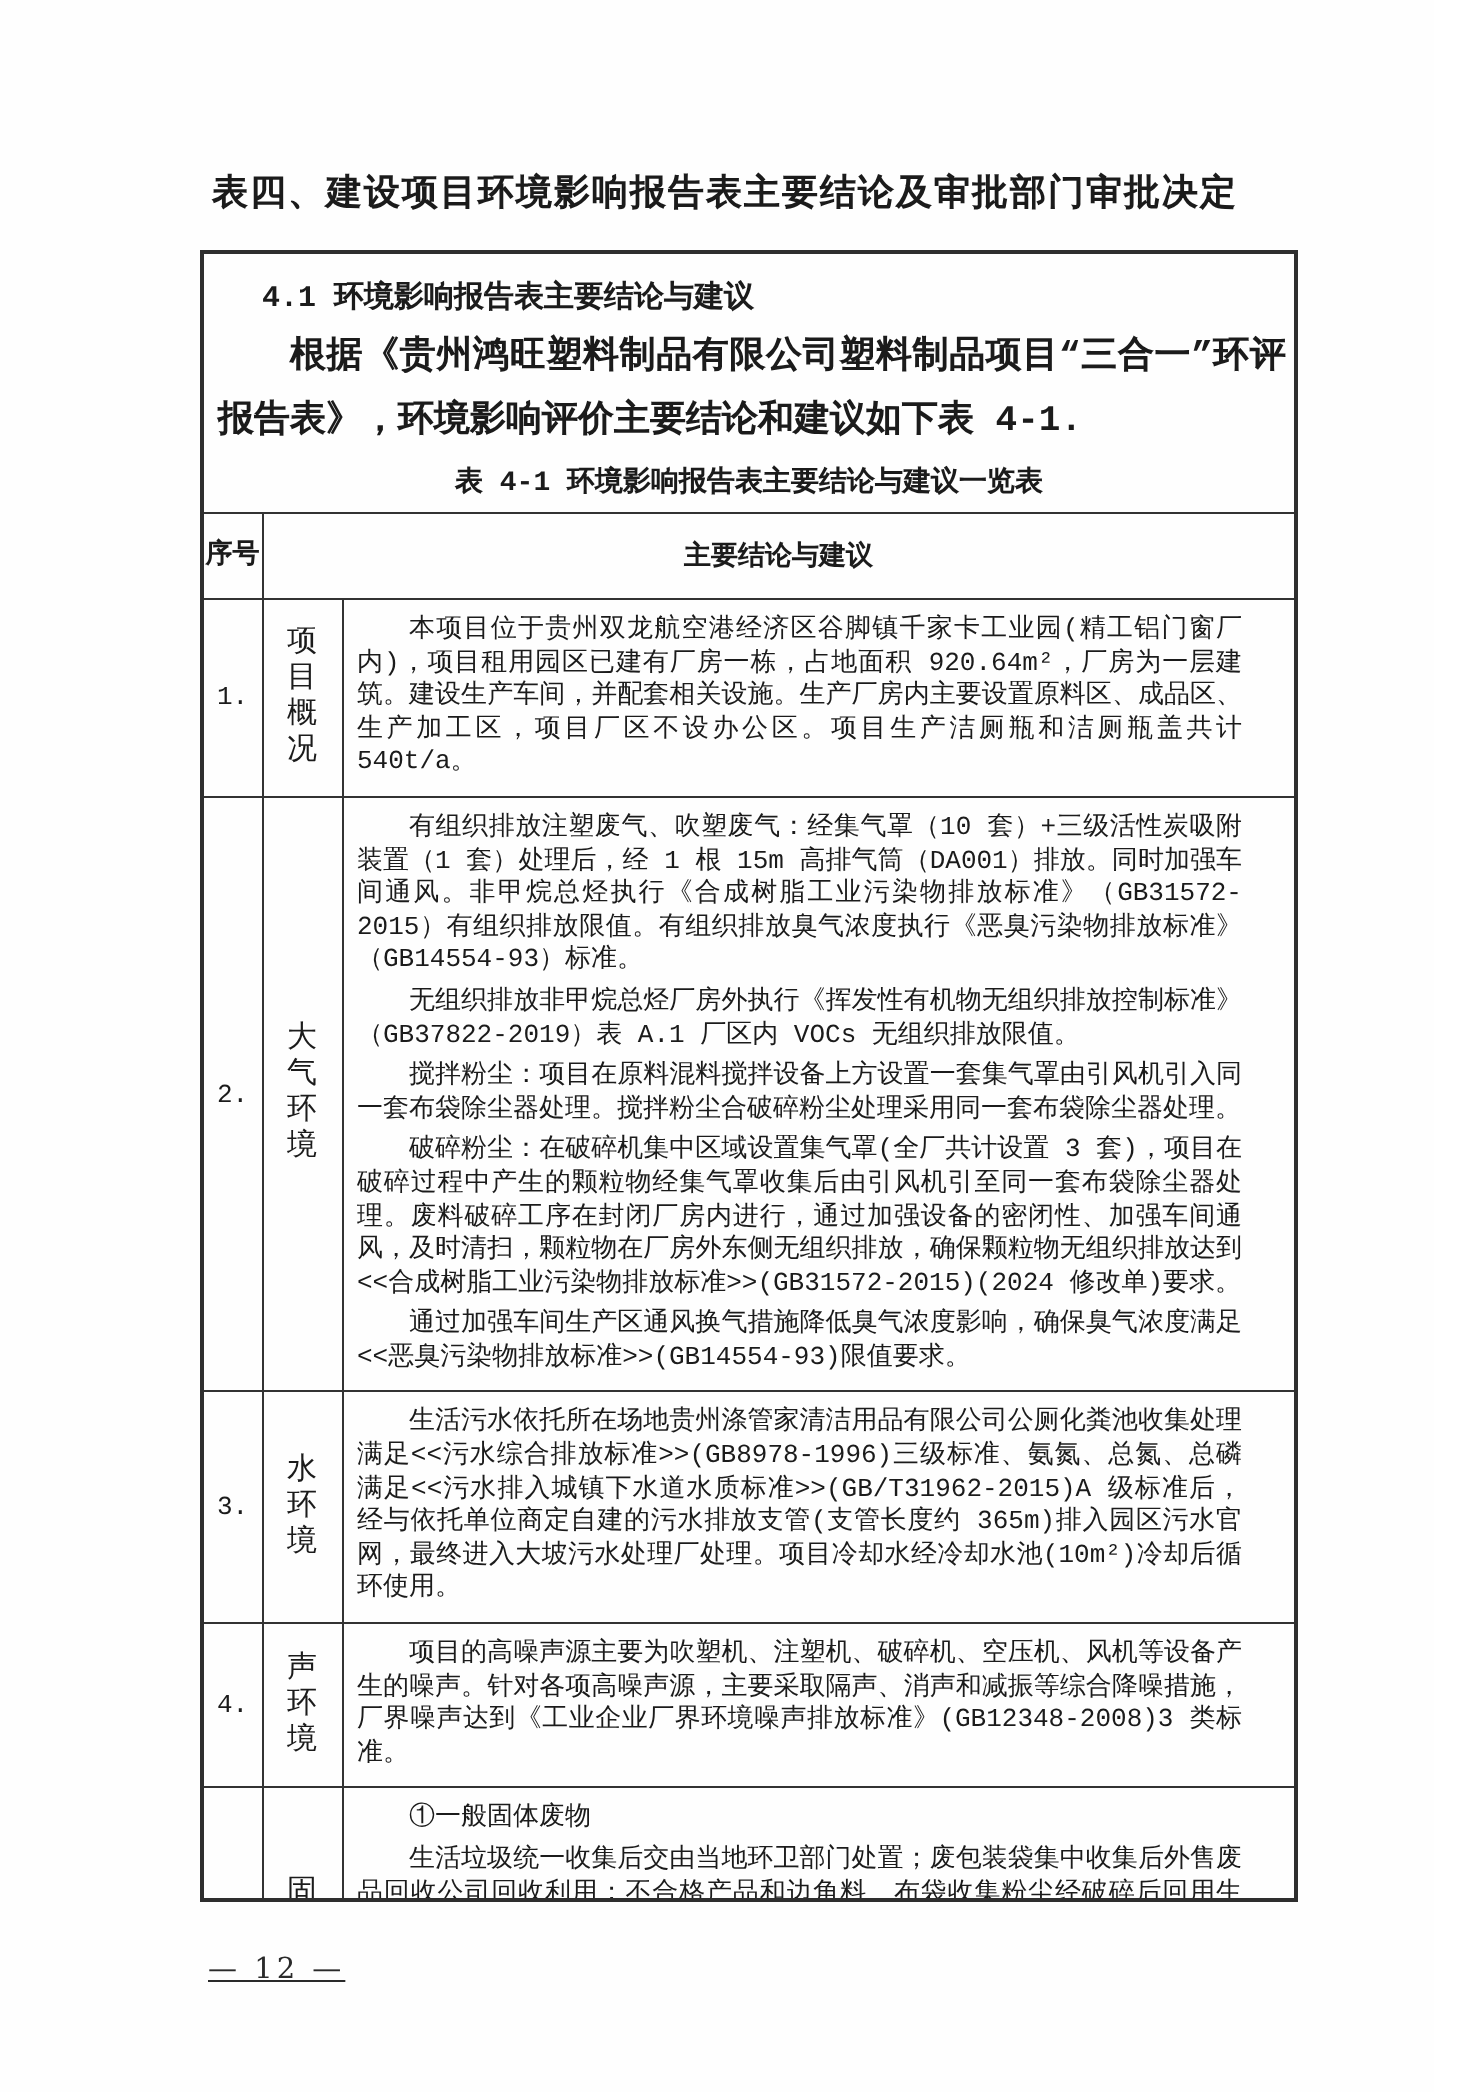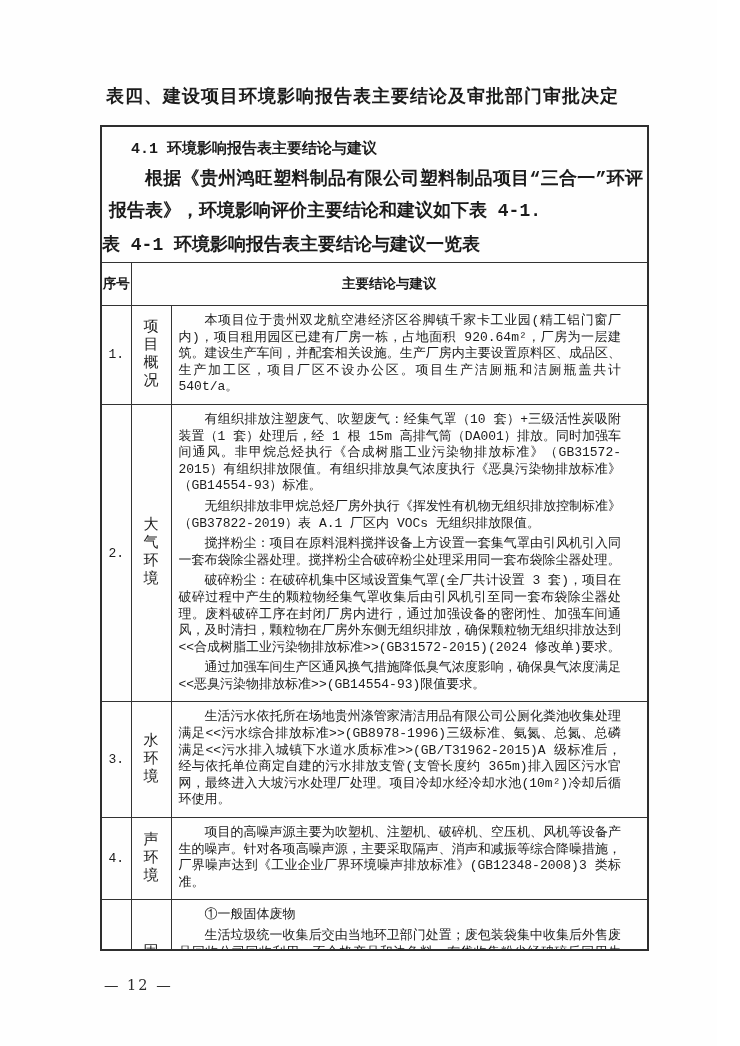--- a/index.html
+++ b/index.html
@@ -41,21 +41,22 @@
   }
   .intro {
     margin: 5px 4px 0 7px;
     font-size: 18px;
     font-weight: bold;
     line-height: 32px;
     text-indent: 2em;
     text-align: justify;
   }
   .table-caption {
-    font-size: 18px;
+    text-align: center;
+    font-size: 14px;
     font-weight: bold;
     margin: 5px 0 6px 0;
   }
   table.main-table {
     width: 100%;
     border-collapse: collapse;
     font-size: 13px;
     table-layout: fixed;
   }
   table.main-table td, table.main-table th {
@@ -100,20 +101,21 @@
   td.content-cell p {
     text-indent: 2em;
     margin: 4px 0;
   }
   .page-number {
     position: absolute;
     left: 104px; top: 977px;
     font-size: 14.5px;
     letter-spacing: 2px;
     color: #2a2a2a;
+    text-decoration: underline;
   }
 </style>
 </head>
 <body>
 
 <div class="page">
 
   <div class="doc-title">表四、建设项目环境影响报告表主要结论及审批部门审批决定</div>
 
   <div class="outer-box">

